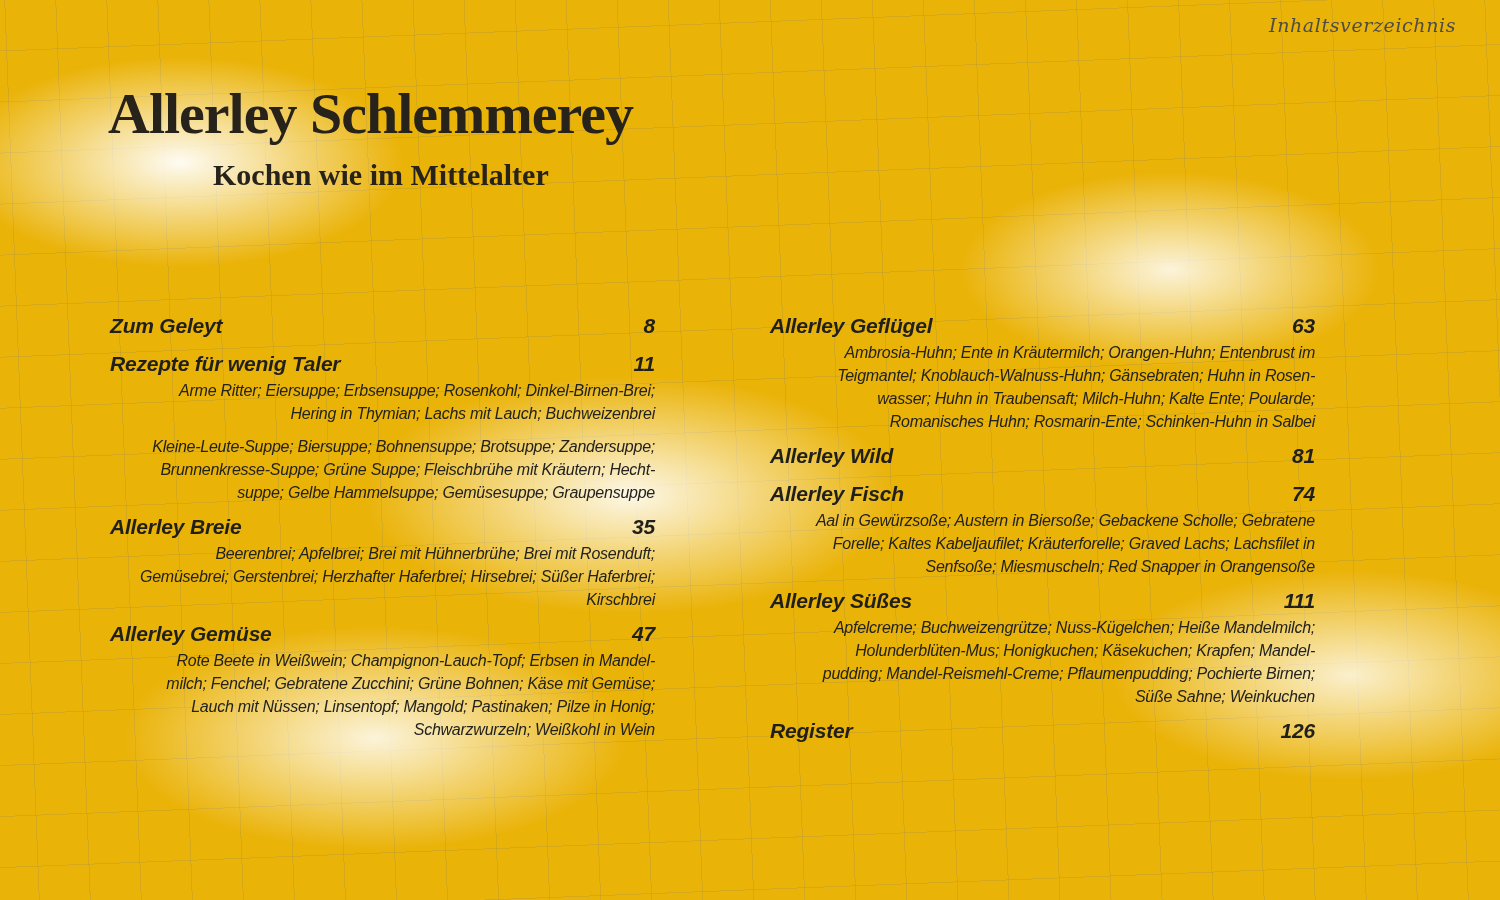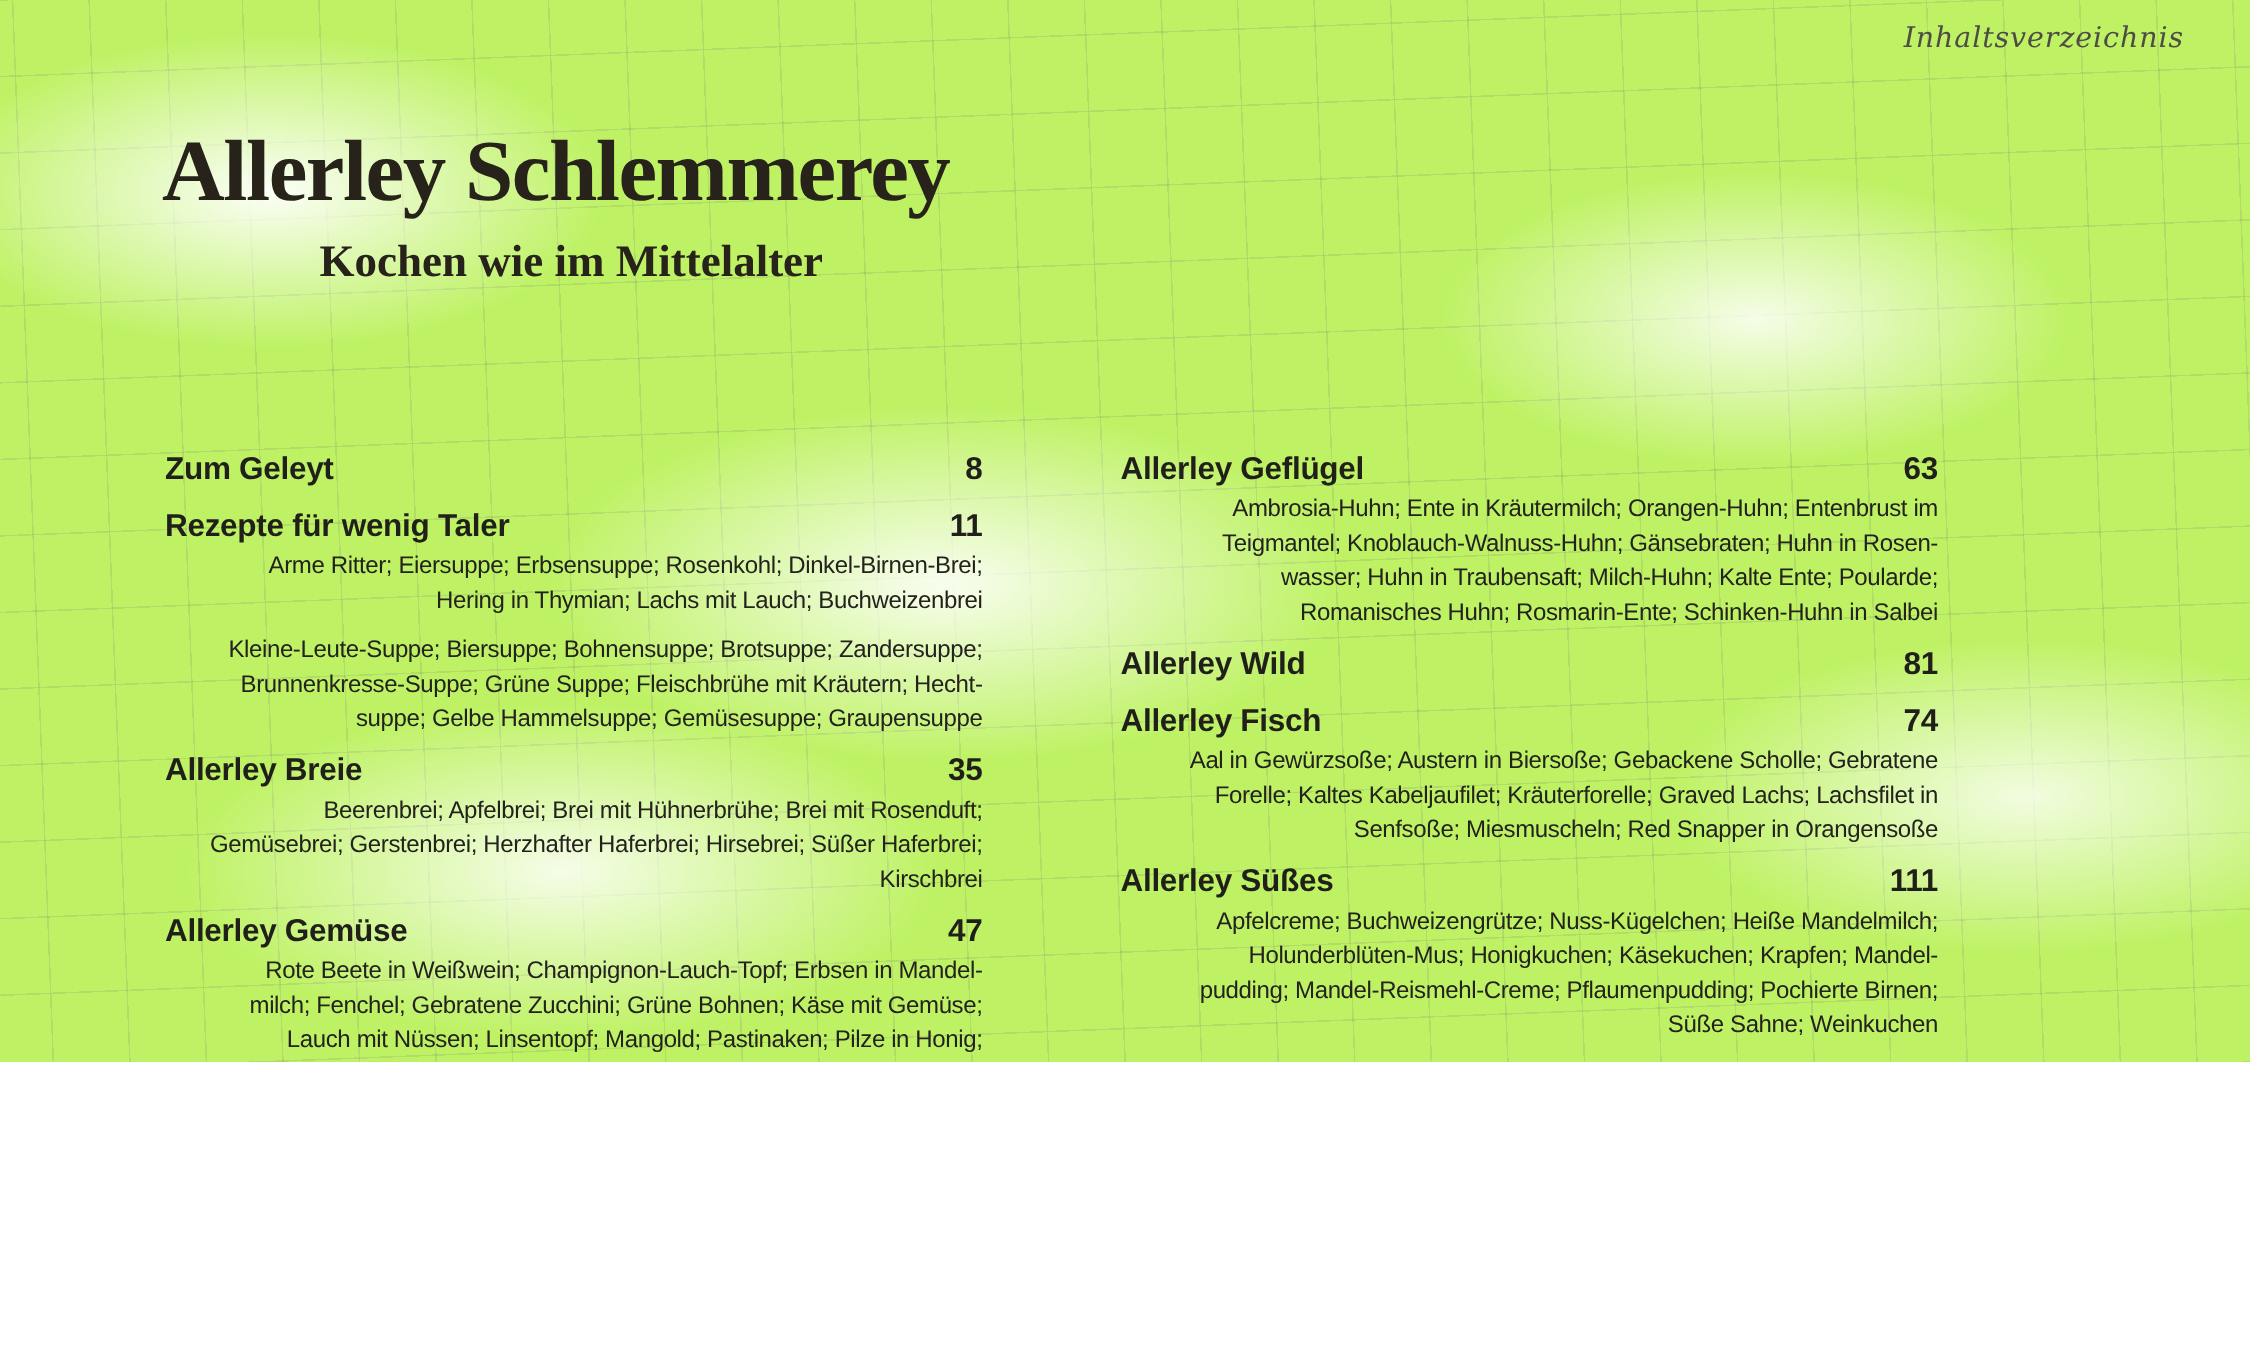--- a/index.html
+++ b/index.html
@@ -4,23 +4,23 @@
 <style>
   html, body { margin: 0; padding: 0; }
   body {
     width: 1500px; height: 900px; overflow: hidden;
     background: #ffffff;
     font-family: "Liberation Sans", sans-serif;
     color: #201f1a;
   }
   .page {
     position: relative;
-    width: 1500px; height: 708px;
+    width: 1500px; height: 900px;
     overflow: hidden;
-    background: #bef264;
+    background: #eab308;
   }
   
   .grid-layer { position: absolute; inset: 0; overflow: hidden; }
   .grid-layer::before {
     content: "";
     position: absolute; inset: -80px;
     transform: rotate(-2.2deg);
     background-image:
       repeating-linear-gradient(to right,  rgba(120,120,118,0.18) 0 1px, transparent 1px 51px),
       repeating-linear-gradient(to bottom, rgba(120,120,118,0.18) 0 1px, transparent 1px 51px);
@@ -58,22 +58,22 @@
   .book-subtitle {
     position: absolute; left: 213px; top: 158px;
     margin: 0;
     font-family: Liberation Serif, serif;
     font-weight: 700;
     font-size: 30px;
     line-height: 1.1;
     color: #27221a;
   }
   .columns {
-    position: absolute; left: 110px; top: 300px;
-    display: flex; gap: 92px;
+    position: absolute; left: 110px; top: 313px;
+    display: flex; gap: 115px; font-style: italic;
   }
   .toc-column { width: 545px; display: flex; flex-direction: column; }
   .toc-entry { margin-bottom: 10px; }
   .entry-head {
     display: flex; justify-content: space-between; align-items: baseline;
     font-weight: 700; font-size: 21px; line-height: 26px;
     letter-spacing: -0.2px;
     margin-bottom: 2px;
     color: #201f1a;
   }

